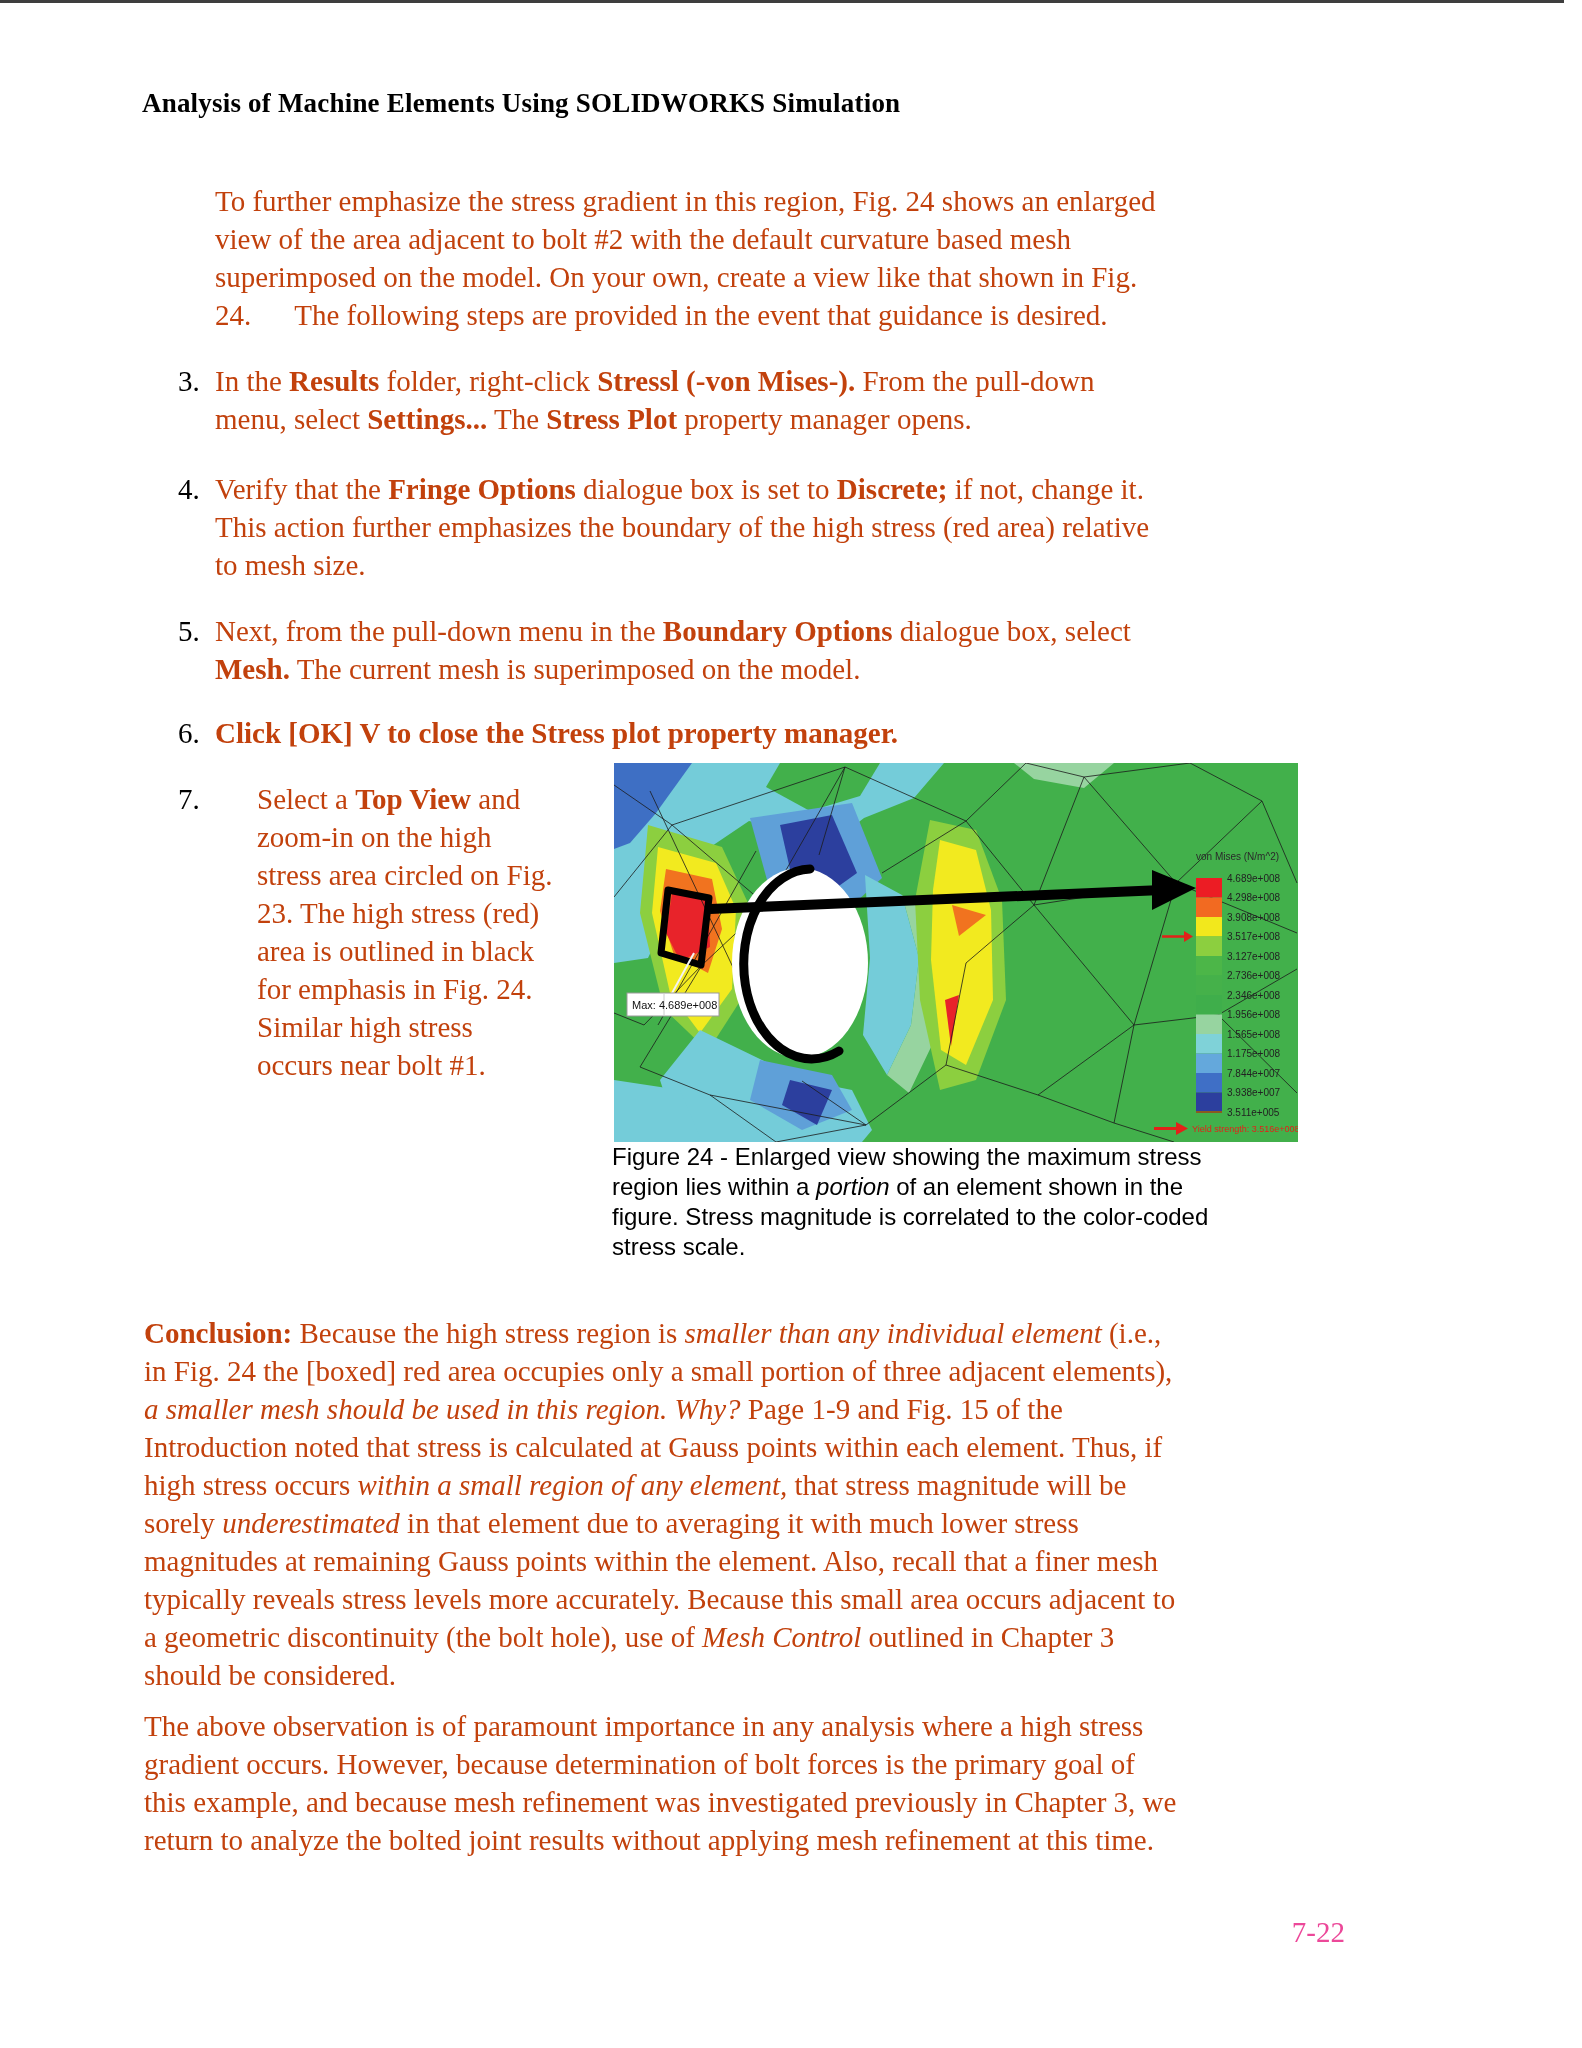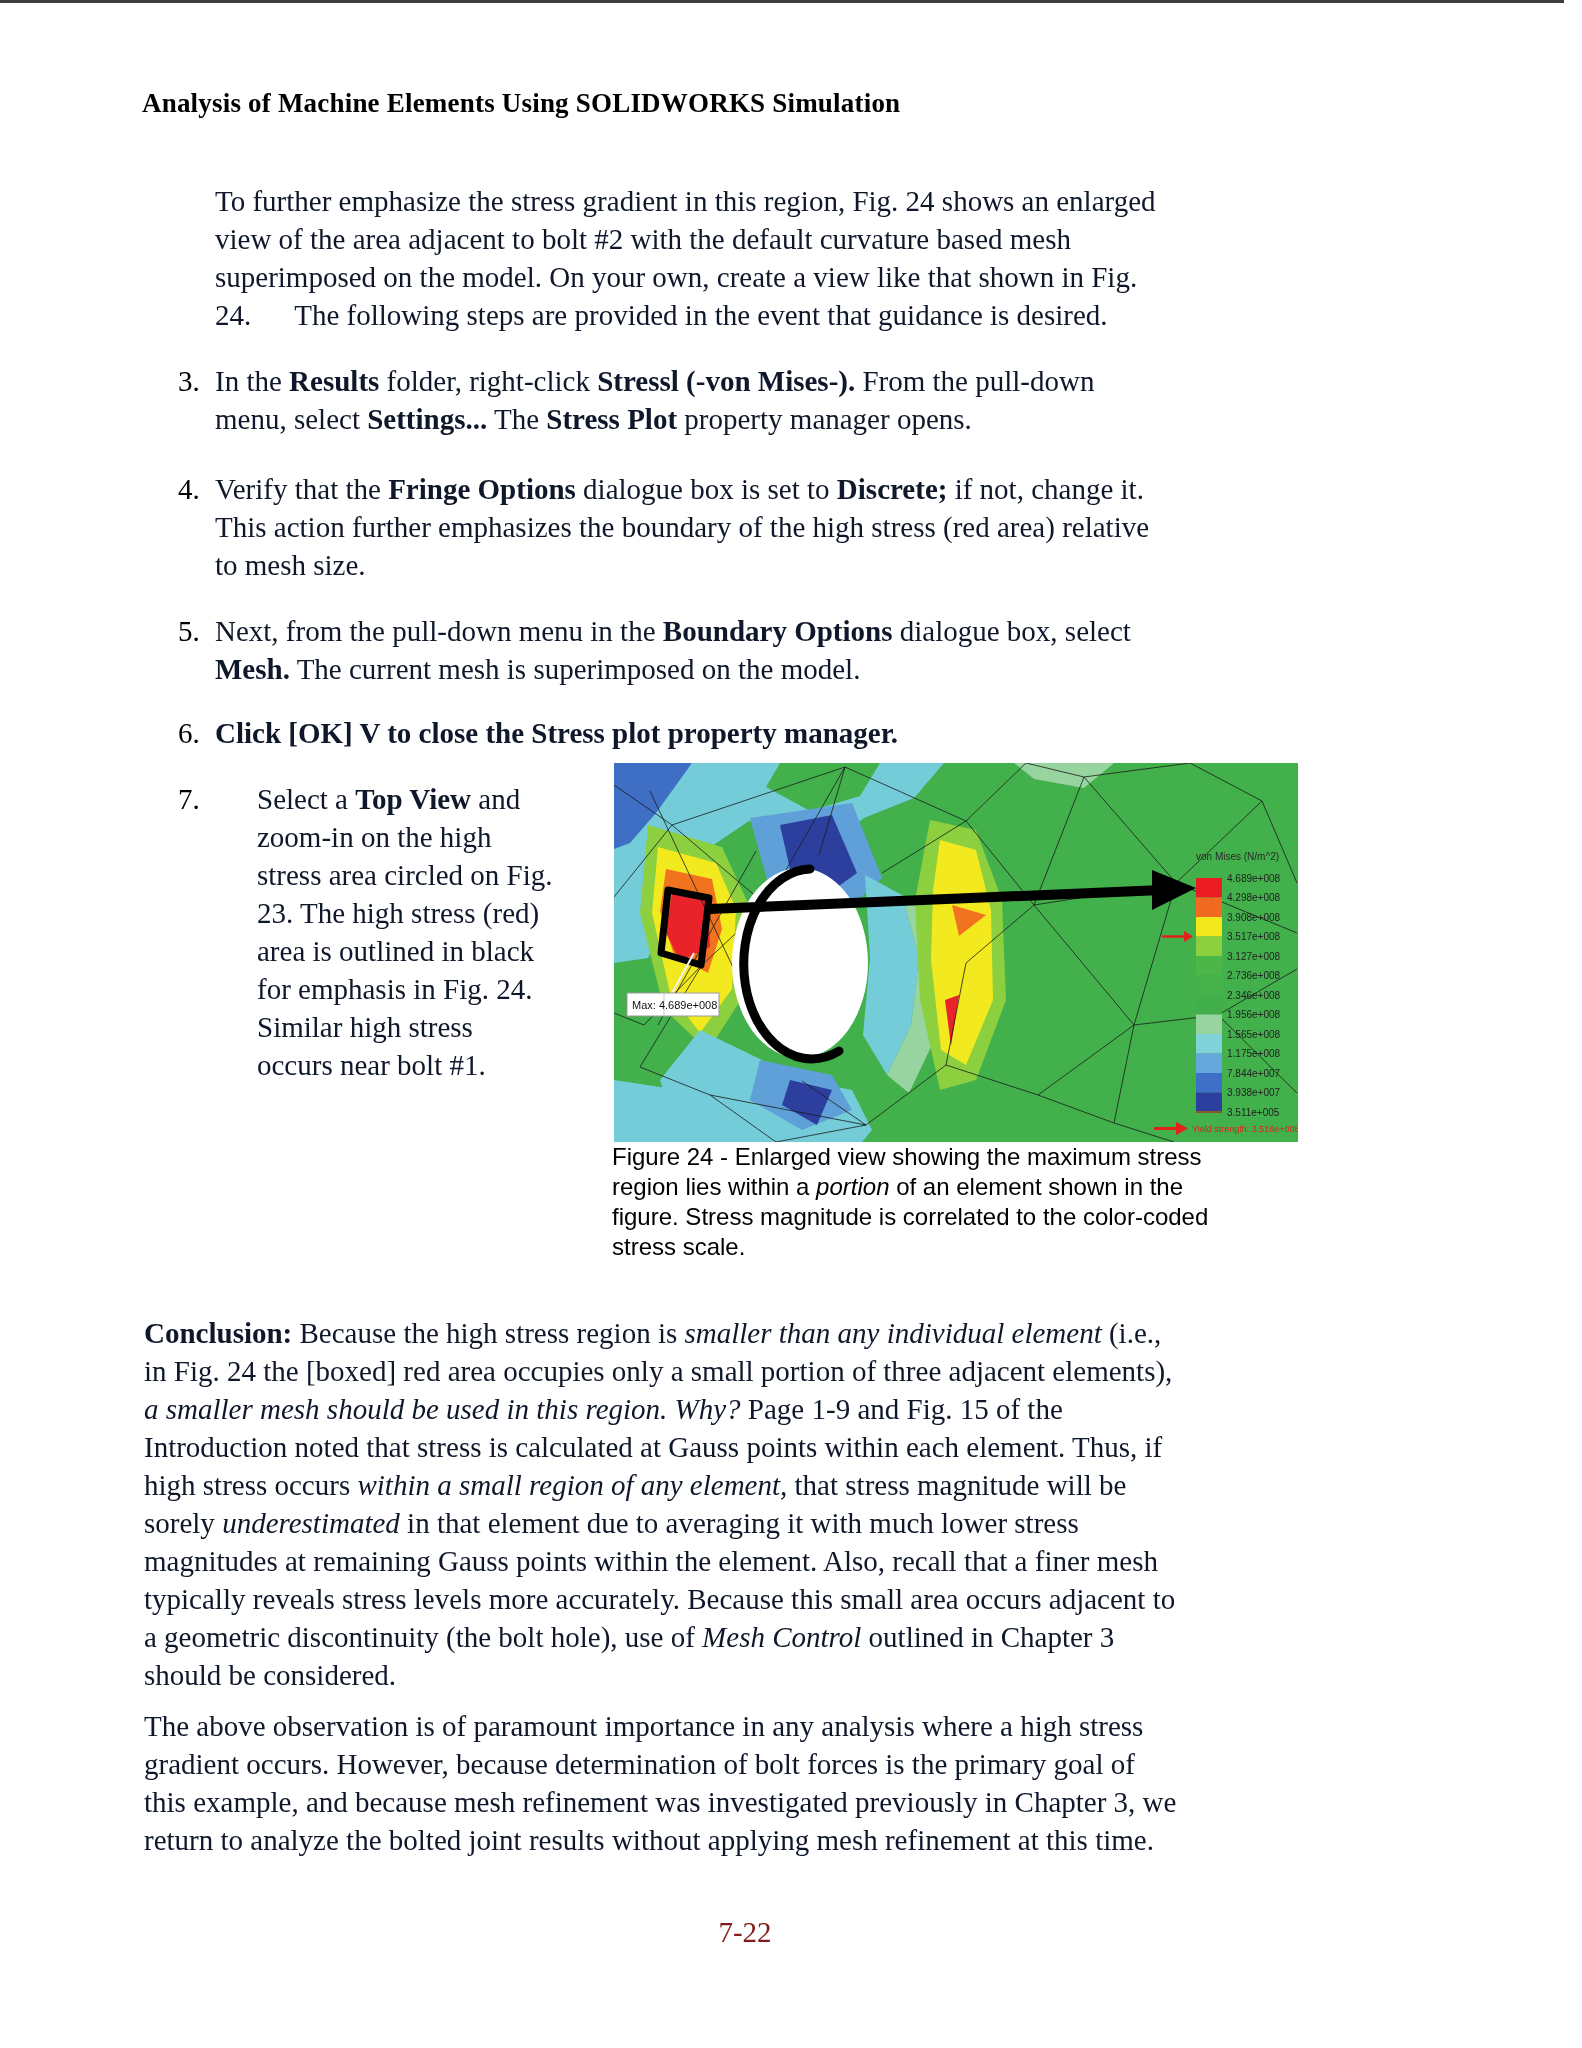--- a/index.html
+++ b/index.html
@@ -1,26 +1,26 @@
 <!DOCTYPE html>
 <html><head>
 <meta charset="utf-8">
 <style>
   * { margin:0; padding:0; box-sizing:border-box; }
   body { background:#ffffff; font-family:"Liberation Serif", serif; }
   .page { position:relative; width:1582px; height:2048px; background:#ffffff; overflow:hidden;padding-left:32px; }
   .scan-line { position:absolute; top:0; left:0; width:1564px; height:3px; background:#1c1c1c; opacity:.85; }
   .hdr { position:absolute; left:142px; top:88px; font-size:27px; font-weight:bold; color:#000; letter-spacing:.2px; }
-  .body-lines { position:absolute; font-size:29px; line-height:38px; color:#0f172a; }
+  .body-lines { position:absolute; font-size:29px; line-height:38px; color:#c2410c; }
   .step-num { position:absolute; font-size:29px; line-height:38px; color:#000; }
   .figure-wrap { position:absolute; left:614px; top:763px; width:684px; height:379px; }
   .caption { position:absolute; left:612px; top:1142px; width:660px;
              font-family:"Liberation Sans", sans-serif; font-size:24px; line-height:30px; color:#000; }
-  .pagenum { position:absolute; left:145px; top:1916px; width:1200px; text-align:center;
-             font-size:29px; color:#7f1d1d; }
+  .pagenum { position:absolute; left:145px; top:1916px; width:1200px; text-align:right;
+             font-size:29px; color:#ec4899; }
   svg text { font-family:"Liberation Sans", sans-serif; }
 </style>
 </head>
 <body>
 
 <div class="page">
   <div class="scan-line"></div>
 
   <div class="hdr">Analysis of Machine Elements Using SOLIDWORKS Simulation</div>
 

